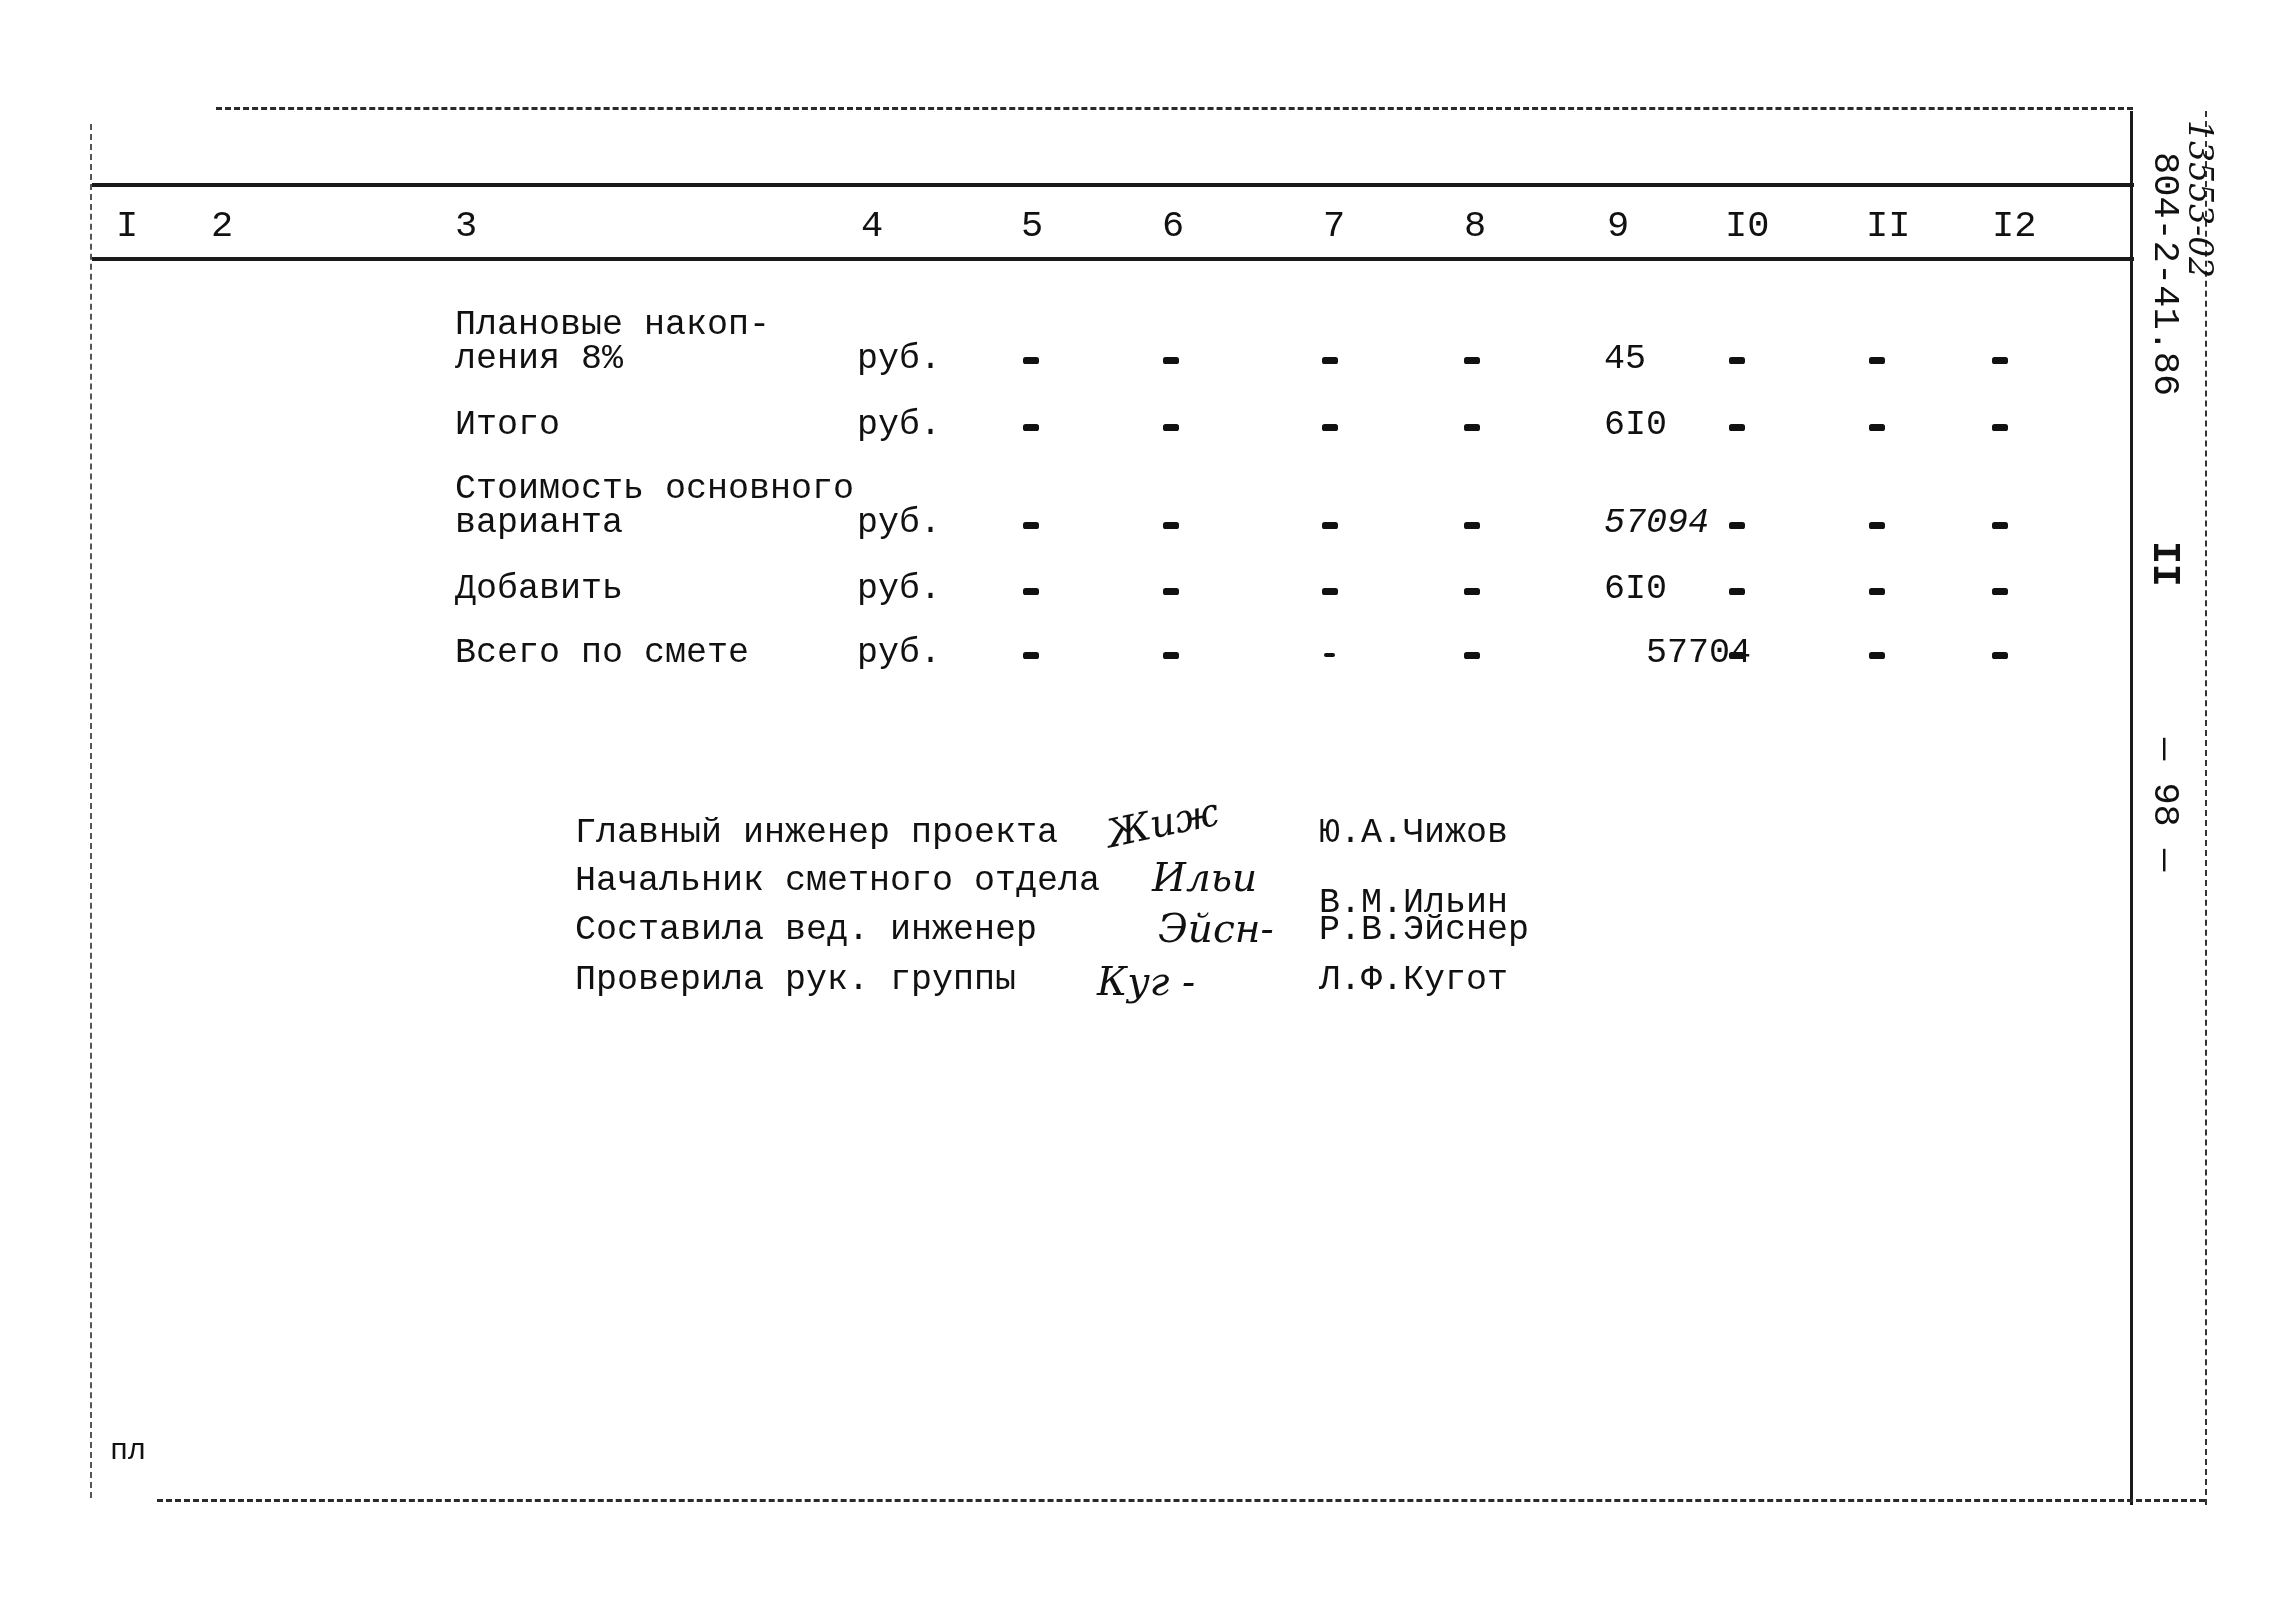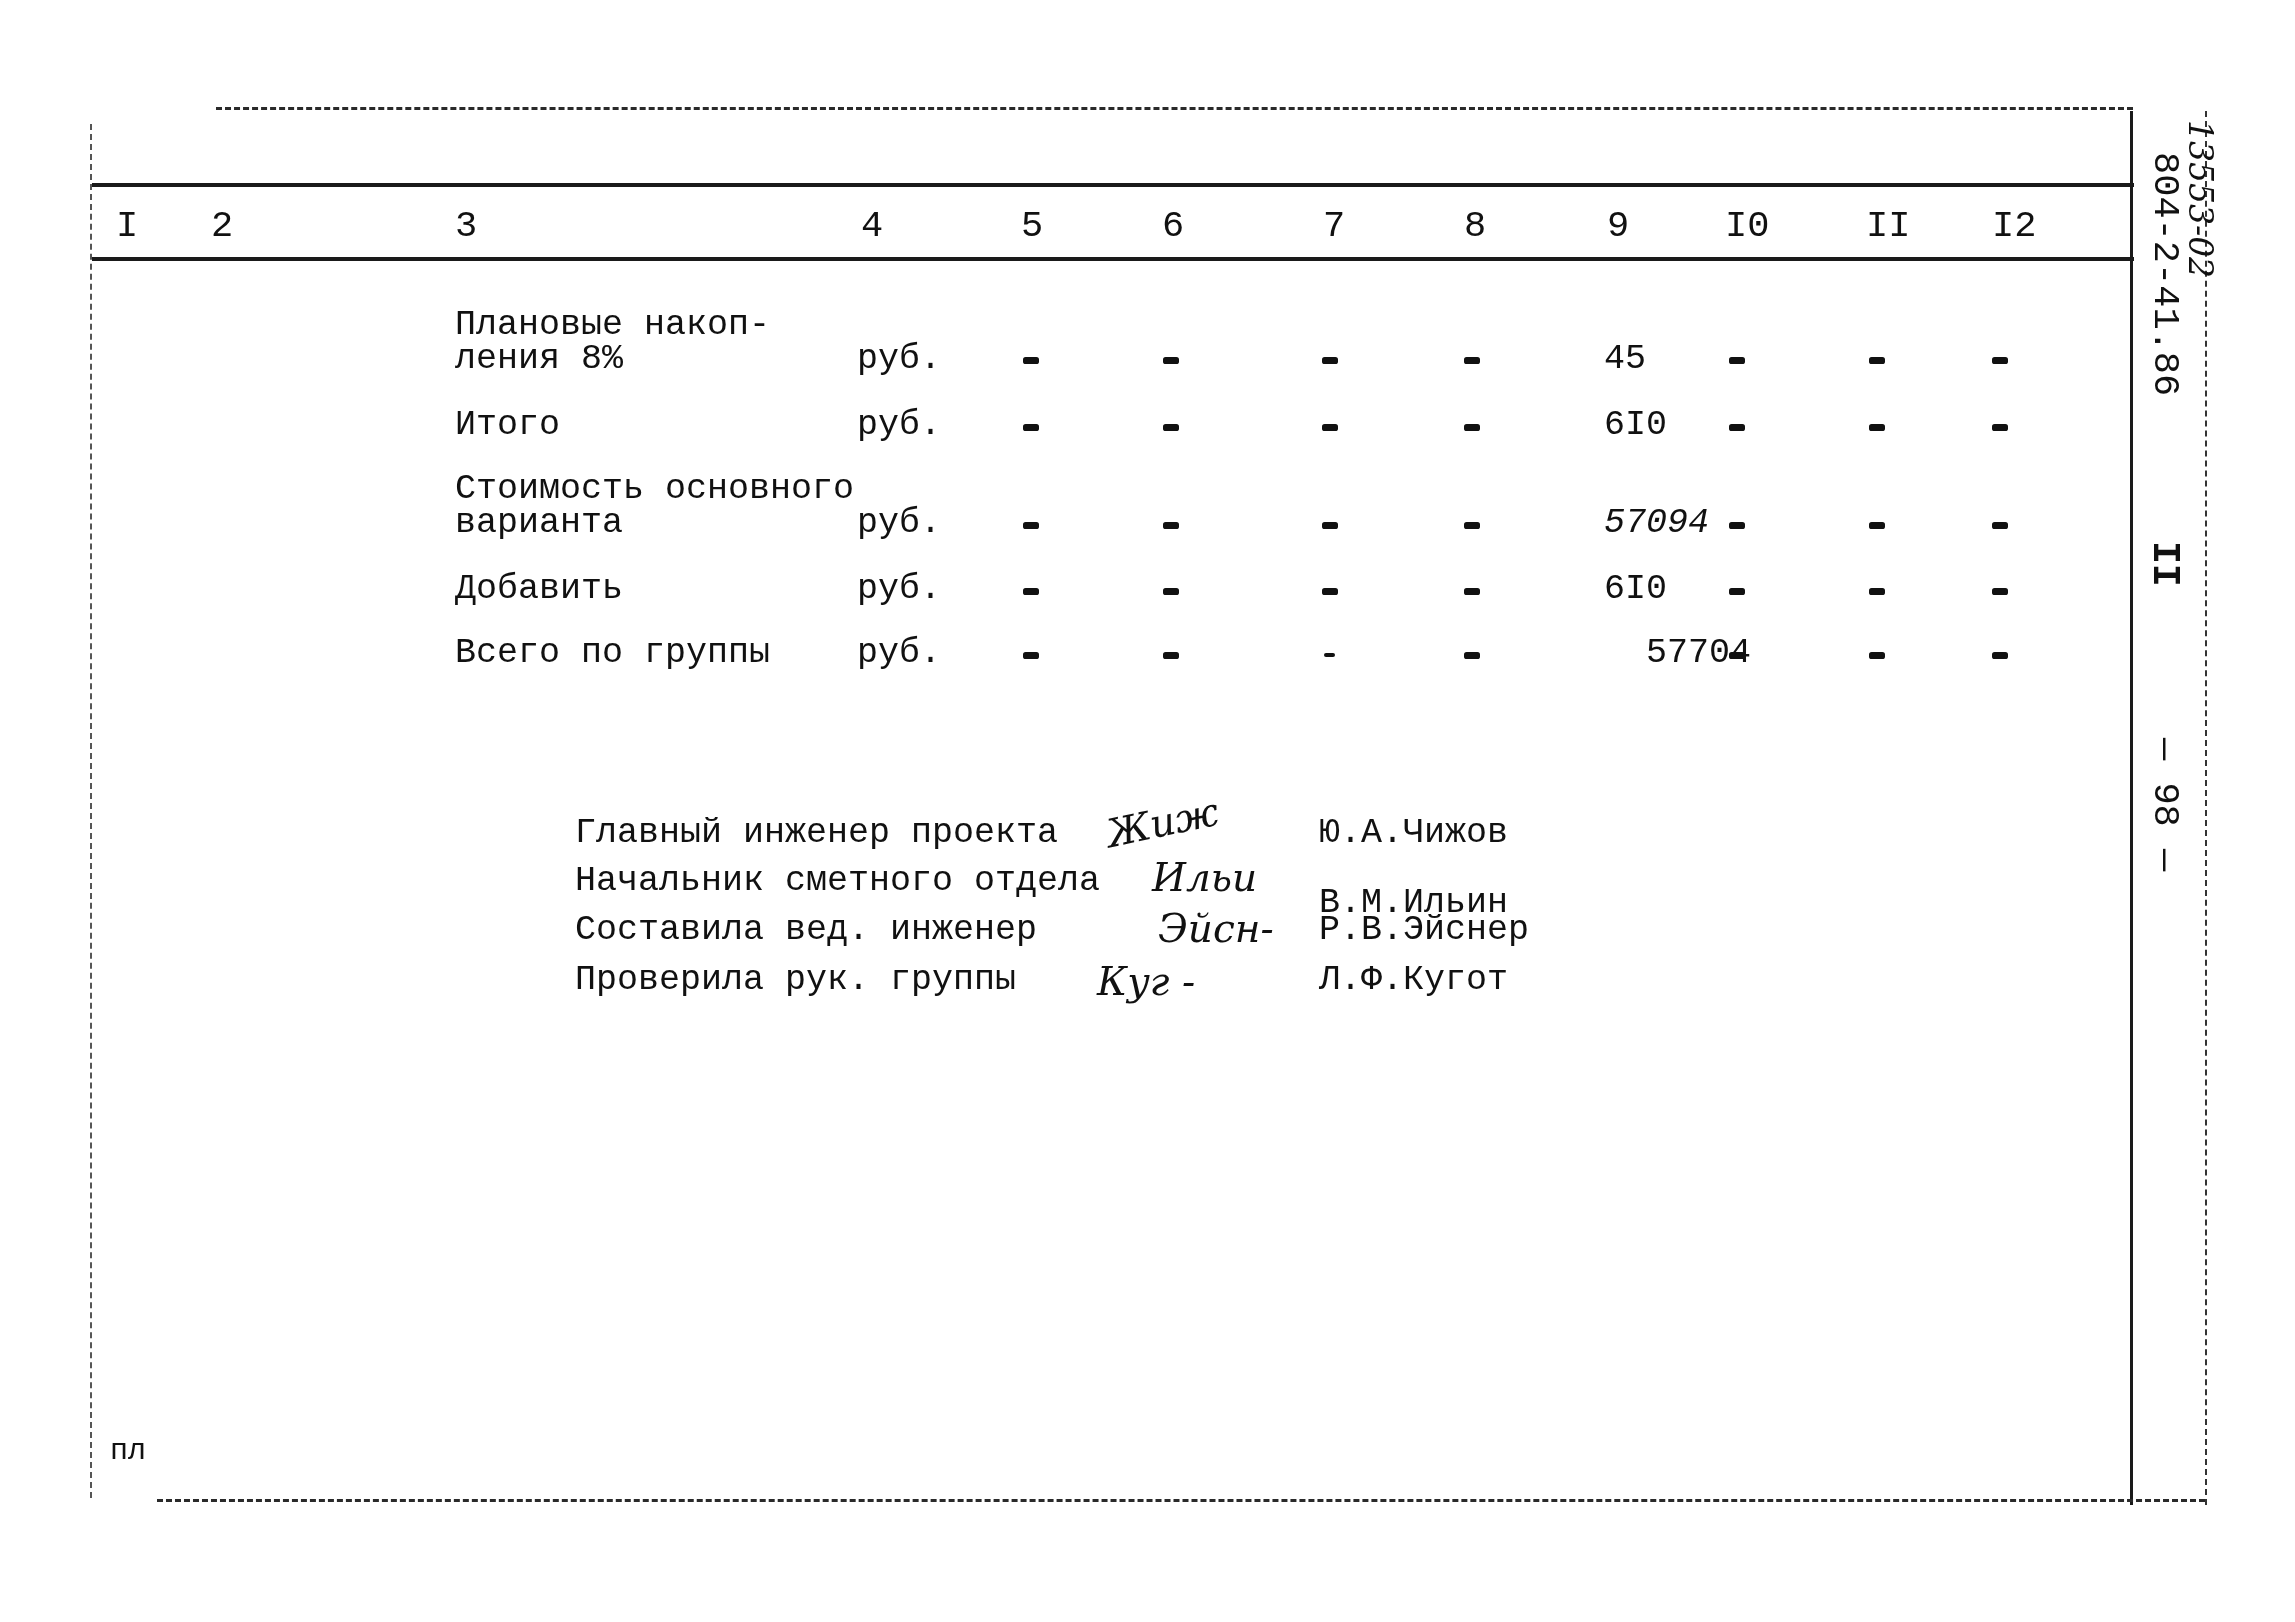--- a/index.html
+++ b/index.html
@@ -119,21 +119,21 @@
   <span class="dash-mark" style="left:1163px; top:588px;"></span>
   <span class="dash-mark" style="left:1322px; top:588px;"></span>
   <span class="dash-mark" style="left:1464px; top:588px;"></span>
   <span class="abs cell" style="left:1604px; top:572px;">6I0</span>
   <span class="dash-mark" style="left:1729px; top:588px;"></span>
   <span class="dash-mark" style="left:1869px; top:588px;"></span>
   <span class="dash-mark" style="left:1992px; top:588px;"></span>
 </div>
 
 <div>
-  <span class="abs desc" style="left:455px; top:636px;">Всего по группы</span>
+  <span class="abs desc" style="left:455px; top:636px;">Всего по смете</span>
   <span class="abs cell" style="left:857px; top:636px;">руб.</span>
   <span class="dash-mark" style="left:1023px; top:652px;"></span>
   <span class="dash-mark" style="left:1163px; top:652px;"></span>
   <span class="dash-mark" style="left:1324px; top:653px; width:10.5px; height:3.9px;"></span>
   <span class="dash-mark" style="left:1464px; top:652px;"></span>
   <span class="abs cell" style="left:1616px; top:636px;margin-left:30px;">57704</span>
   <span class="dash-mark" style="left:1729px; top:652px;"></span>
   <span class="dash-mark" style="left:1869px; top:652px;"></span>
   <span class="dash-mark" style="left:1992px; top:652px;"></span>
 </div>

